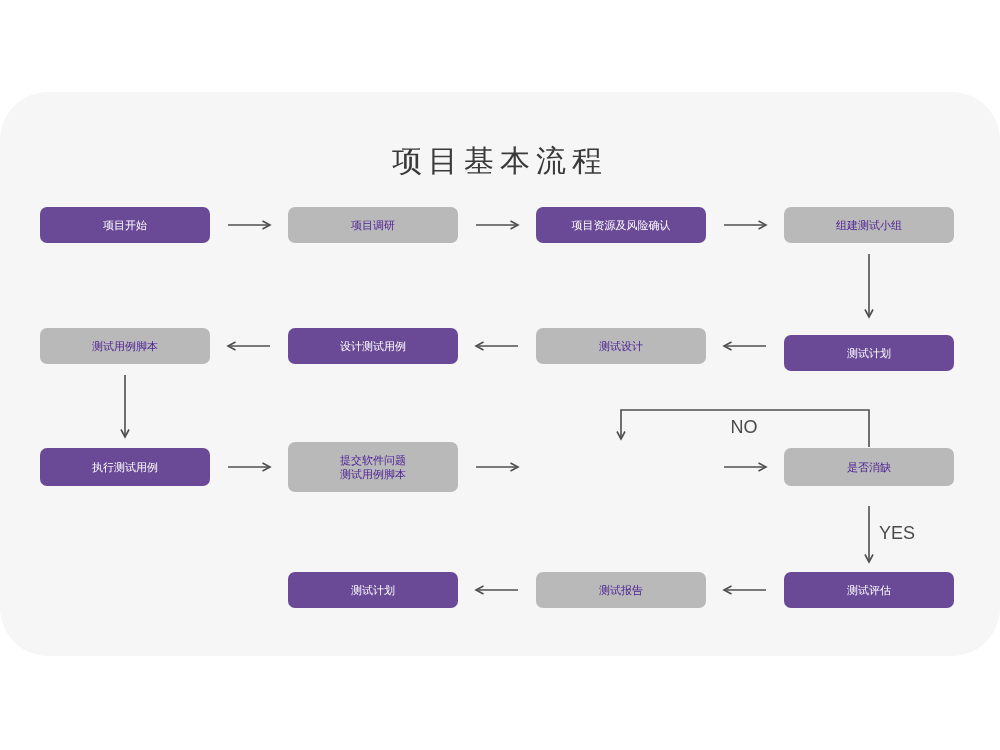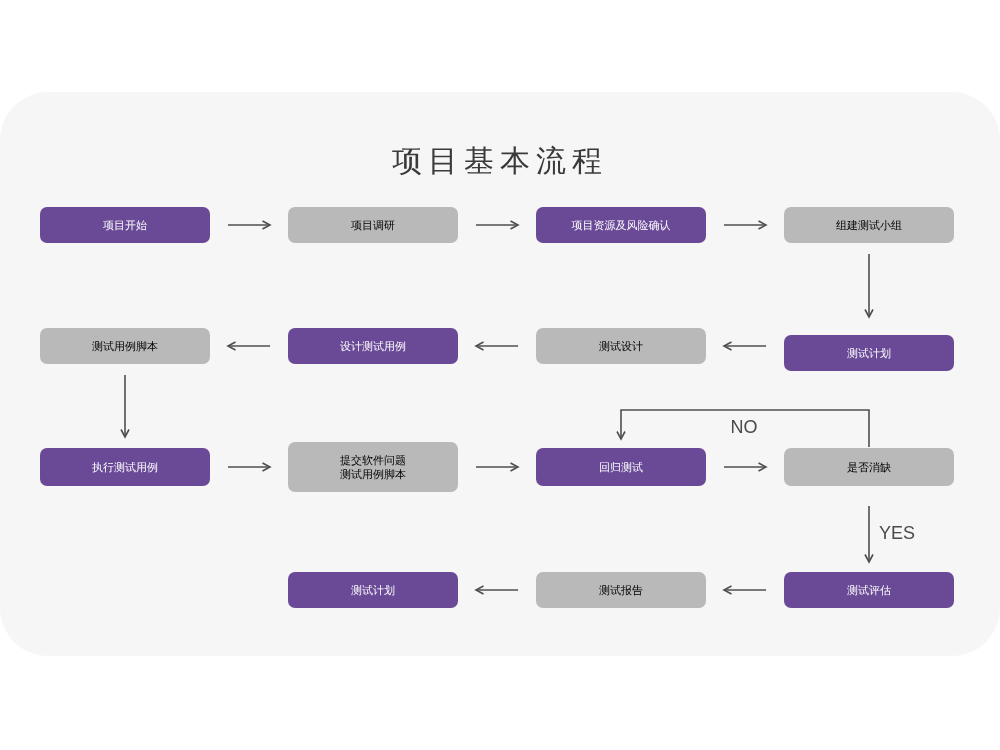--- a/index.html
+++ b/index.html
@@ -5,21 +5,21 @@
   html,body{margin:0;padding:0;background:#ffffff;}
   body{font-family:"Liberation Sans","DejaVu Sans",sans-serif;}
   .stage{position:relative;width:1000px;height:750px;background:#ffffff;overflow:hidden;}
   .card{position:absolute;left:0;top:92px;width:1000px;height:564px;background:#f6f6f7;border-radius:48px;}
   .title{position:absolute;left:0;top:141px;width:1000px;text-align:center;
          font-size:30px;letter-spacing:6px;color:#3a3a3a;font-weight:400;}
   .node{position:absolute;width:170px;height:36px;border-radius:7px;
         display:flex;flex-direction:column;align-items:center;justify-content:center;
         font-size:11px;line-height:1.3;text-align:center;box-sizing:border-box;}
   .node.primary{background:#6a4a96;color:#ffffff;}
-  .node.secondary{background:#b9b9b9;color:#000000;}
+  .node.secondary{background:#b9b9b9;color:#4c1d95;}
   .arrows{position:absolute;left:0;top:0;width:1000px;height:750px;pointer-events:none;}
   .edge-label{font-size:18px;fill:#4a4a4a;}
 </style>
 </head>
 <body>
 
 <div class="stage">
   <div class="card"></div>
 
   <div class="title">项目基本流程</div>
@@ -85,23 +85,20 @@
       <span>测试计划</span>
     </div>
 
   <div class="node primary" style="left:40px;  top:448px;height:38px;">
       <span>执行测试用例</span>
     </div>
   <div class="node secondary" style="left:288px; top:442px;height:50px;">
       <span>提交软件问题</span>
       <span>测试用例脚本</span>
     </div>
-  <div class="node primary" style="left:536px; top:448px;height:38px;">
-      <span>回归测试</span>
-    </div>
   <div class="node secondary" style="left:784px; top:448px;height:38px;">
       <span>是否消缺</span>
     </div>
 
   <div class="node primary" style="left:288px; top:572px;">
       <span>测试计划</span>
     </div>
   <div class="node secondary" style="left:536px; top:572px;">
       <span>测试报告</span>
     </div>

